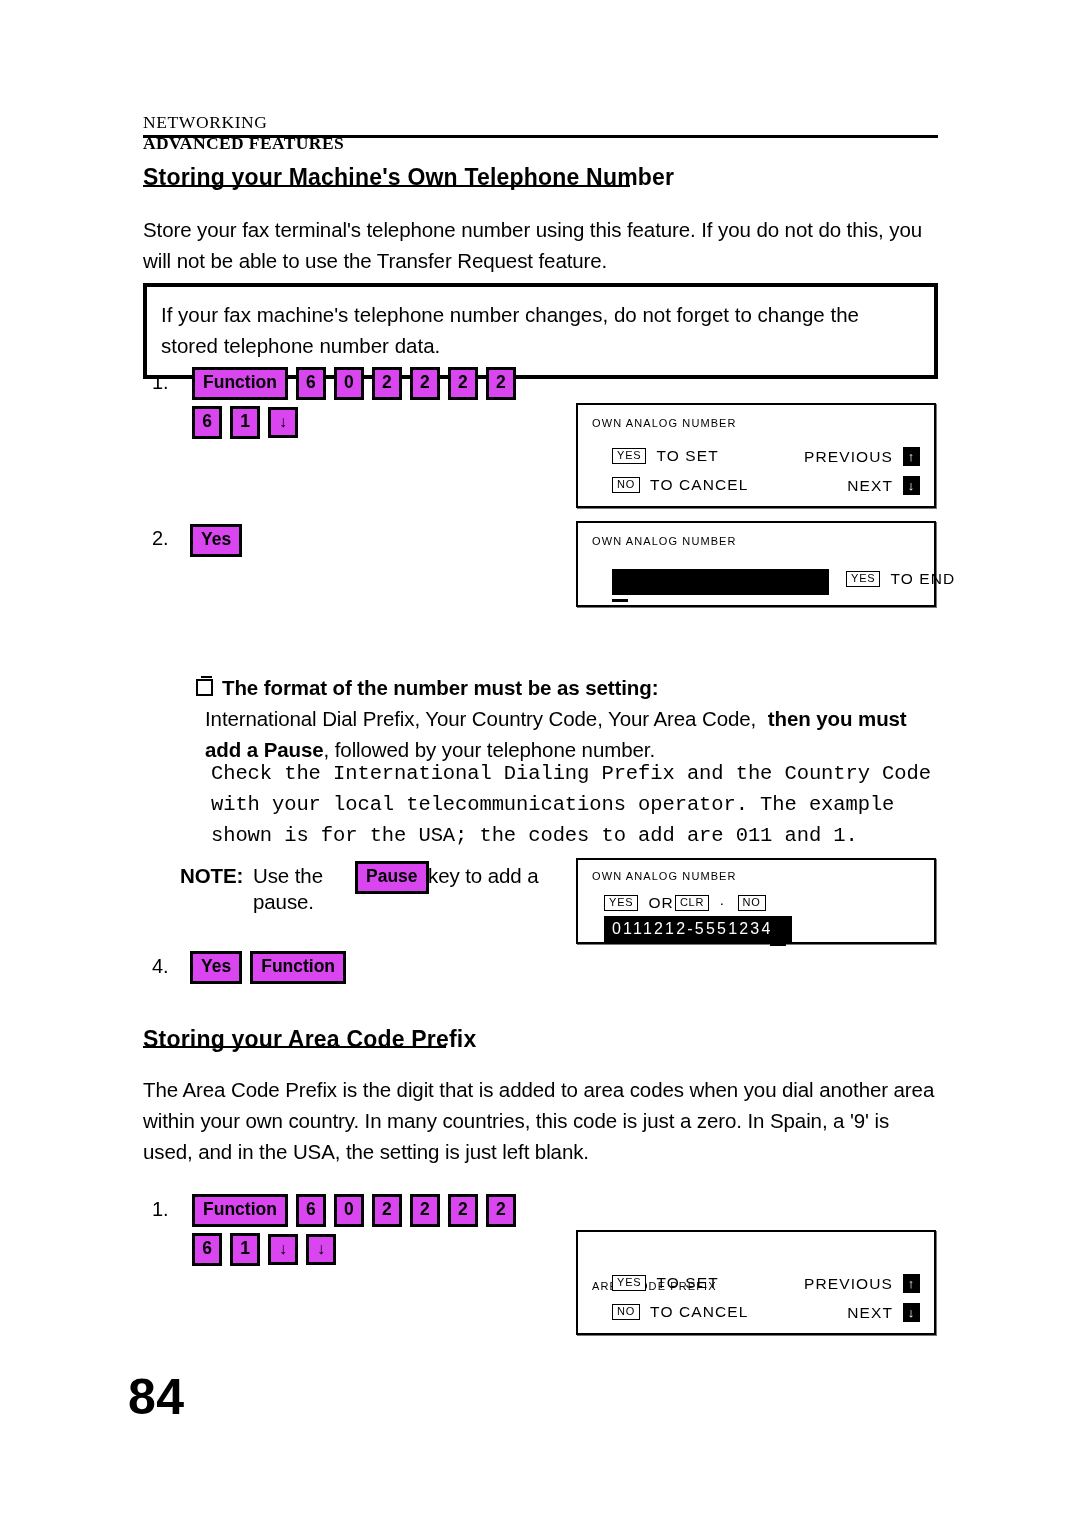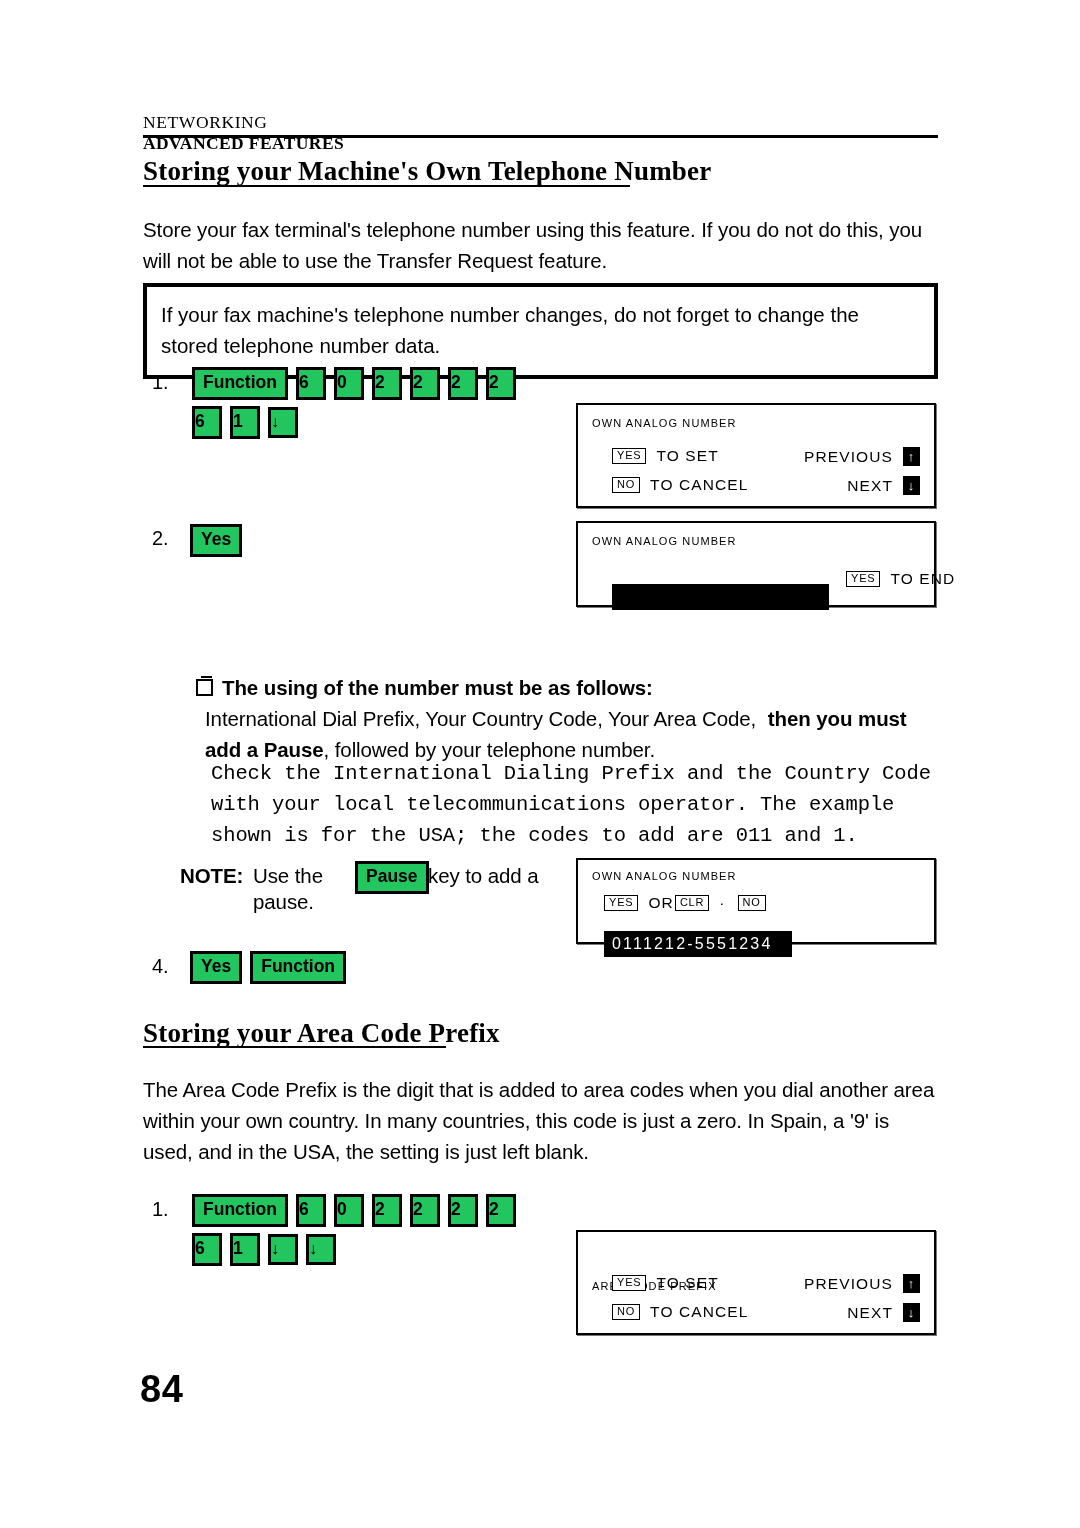--- a/index.html
+++ b/index.html
@@ -45,25 +45,26 @@
     left: 143px;
     top: 135px;
     width: 795px;
     height: 3px;
     background: #000;
   }
 
   
   .heading {
     position: absolute;
-    font-family: Liberation Serif, serif;
+    font-family: Liberation Sans, sans-serif;
     font-weight: bold;
-    font-size: 27px;
+    font-size: 23px;
     letter-spacing: 0.2px;
     white-space: nowrap;
+    margin-top: 8px;
   }
   .heading-rule {
     position: absolute;
     height: 2px;
     background: #000;
   }
 
   
   .para {
     position: absolute;
@@ -96,26 +97,26 @@
 
   
   .keyrow {
     position: absolute;
     display: flex;
     align-items: center;
     gap: 8px;
   }
   .key {
     border: 3px solid #000;
-    background: #22c55e;
+    background: #d946ef;
     font-weight: bold;
     font-size: 17.5px;
     line-height: 1;
     padding: 4px 7px 5px 7px;
-    text-align: left;
+    text-align: center;
     white-space: nowrap;
     box-sizing: border-box;
   }
   .key.num {
     width: 30px;
     padding-left: 0;
     padding-right: 0;
   }
   .key.arrow {
     width: 30px;
@@ -184,44 +185,43 @@
     height: 19px;
     font-size: 13px;
     line-height: 19px;
     text-align: center;
     margin-left: 10px;
   }
   .lcd-input {
     position: absolute;
     background: #000;
     height: 26px;
-    margin-top: 15px;
   }
   .lcd-input .val {
     color: #fff;
     font-size: 16px;
     letter-spacing: 2.2px;
     line-height: 26px;
     padding-left: 8px;
     white-space: nowrap;
     font-family: "Liberation Sans", sans-serif;
   }
   .lcd-cursor {
     position: absolute;
     height: 3px;
     width: 16px;
     background: #000;
   }
 
   
   .pagenum {
     position: absolute;
-    left: 140px;
+    left: 128px;
     top: 1368px;
-    font-size: 38px;
+    font-size: 50px;
     font-weight: bold;
     letter-spacing: 0.5px;
   }
 
   .b { font-weight: bold; }
 </style>
 </head>
 <body>
 
 <div class="page">
@@ -295,21 +295,21 @@
     <div class="lcd-cursor" style="left:34px; top:76px;"></div>
 
     <div class="lcd-line" style="left:268px; top:47px;">
       <span class="lcd-key">YES</span>
       <span>TO END</span>
     </div>
   </div>
 
 
   <div class="sqmark" style="left:196px; top:679px;"></div>
-  <div class="para b" style="left:222px; top:672px; width:720px; font-size:20.5px;">The using of the number must be as follows:</div>
+  <div class="para b" style="left:222px; top:672px; width:720px; font-size:20.5px;">The format of the number must be as setting:</div>
 
   <div class="para" style="left:205px; top:703px; width:740px;">
     <span>International Dial Prefix, Your Country Code, Your Area Code,</span>
     <span class="b" style="margin-left:6px;">then you</span>
     <span class="b">must add a Pause</span><span>, followed by your telephone number.</span>
   </div>
 
   <div class="para" style="left:211px; top:758px; width:740px;font-family:Liberation Mono, monospace;">Check the International Dialing Prefix and the Country Code with your local telecommunications operator. The example shown is for the USA; the codes to add are 011 and 1.</div>
 
   <div class="para b" style="left:180px; top:860px;">NOTE:</div>

